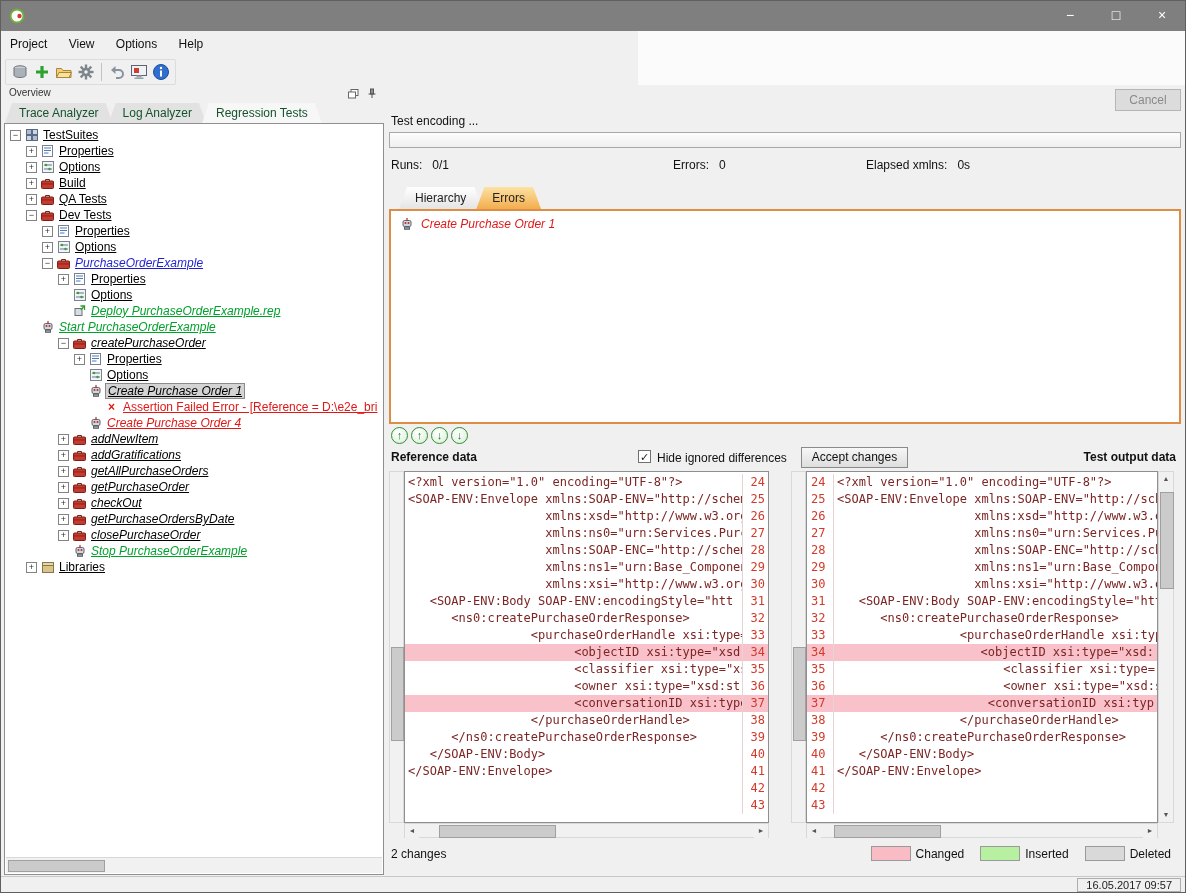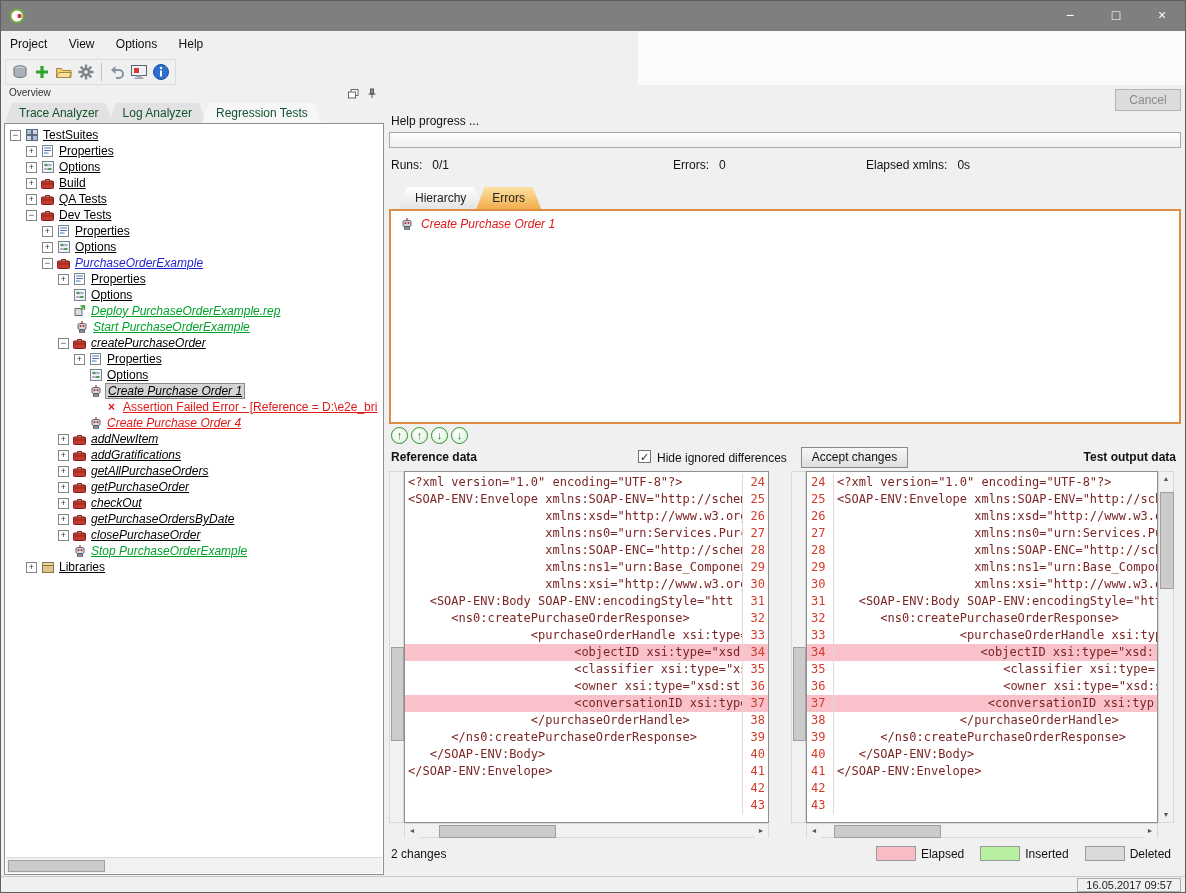--- a/index.html
+++ b/index.html
@@ -335,21 +335,21 @@
           <span class="exsp"></span>
           <span class="ticon">
             <svg width="12" height="12" viewBox="0 0 12 12">
               <rect x="1" y="3.5" width="7" height="7" fill="#d7dde3" stroke="#6a727b"></rect>
               <path d="M6.5 1h4v4" fill="none" stroke="#2f9e2f" stroke-width="1.3"></path>
               <path d="M10.5 1L6.8 4.7" stroke="#2f9e2f" stroke-width="1.3"></path>
             </svg>
           </span>
           <span class="tlabel c-green it">Deploy PurchaseOrderExample.rep</span>
         </div>
-        <div class="trow" style="padding-left: 54px;">
+        <div class="trow" style="padding-left: 20px;">
           <span class="exsp"></span>
           <span class="ticon">
             <svg width="12" height="12" viewBox="0 0 12 12">
               <line x1="6" y1="0" x2="6" y2="2" stroke="#777"></line>
               <circle cx="6" cy="1" r="0.8" fill="#d33"></circle>
               <rect x="2" y="2.5" width="8" height="6" rx="1.5" fill="#cfd6dd" stroke="#5d646c"></rect>
               <circle cx="4.5" cy="5" r="1" fill="#c22"></circle>
               <circle cx="7.5" cy="5" r="1" fill="#c22"></circle>
               <rect x="3.5" y="9" width="5" height="2.3" fill="#9aa2ab" stroke="#5d646c"></rect>
             </svg>
@@ -526,21 +526,21 @@
           </span>
           <span class="tlabel c-black">Libraries</span>
         </div>
       </div>
     <div class="tree-hbar">
       <div class="tree-hthumb"></div>
     </div>
   </div>
 
   <div class="cancel">Cancel</div>
-  <div class="proglabel">Help progress ...</div>
+  <div class="proglabel">Test encoding ...</div>
   <div class="progbar"></div>
 
   <div class="stat" style="left:390px;">
     <span>Runs:</span><span class="vval">0/1</span>
   </div>
   <div class="stat" style="left:672px;">
     <span>Errors:</span><span class="vval">0</span>
   </div>
   <div class="stat" style="left:865px;">
     <span>Elapsed xmlns:</span><span class="vval">0s</span>
@@ -646,21 +646,21 @@
   <div class="hbar" style="left:805px;width:352px;">
     <div class="sbtn" style="left:0;top:0;">◄</div>
     <div class="hthumb" style="left:27px;width:105px;"></div>
     <div class="sbtn" style="right:0;top:0;">►</div>
   </div>
 
   <div class="changes">2 changes</div>
   <div class="legend" id="legend">
       <span class="lg">
         <span class="sw" style="background:#f9bcc4"></span>
-        <span>Elapsed</span>
+        <span>Changed</span>
       </span>
       <span class="lg">
         <span class="sw" style="background:#b6f0a0"></span>
         <span>Inserted</span>
       </span>
       <span class="lg">
         <span class="sw" style="background:#d9d9d9"></span>
         <span>Deleted</span>
       </span>
     </div>

